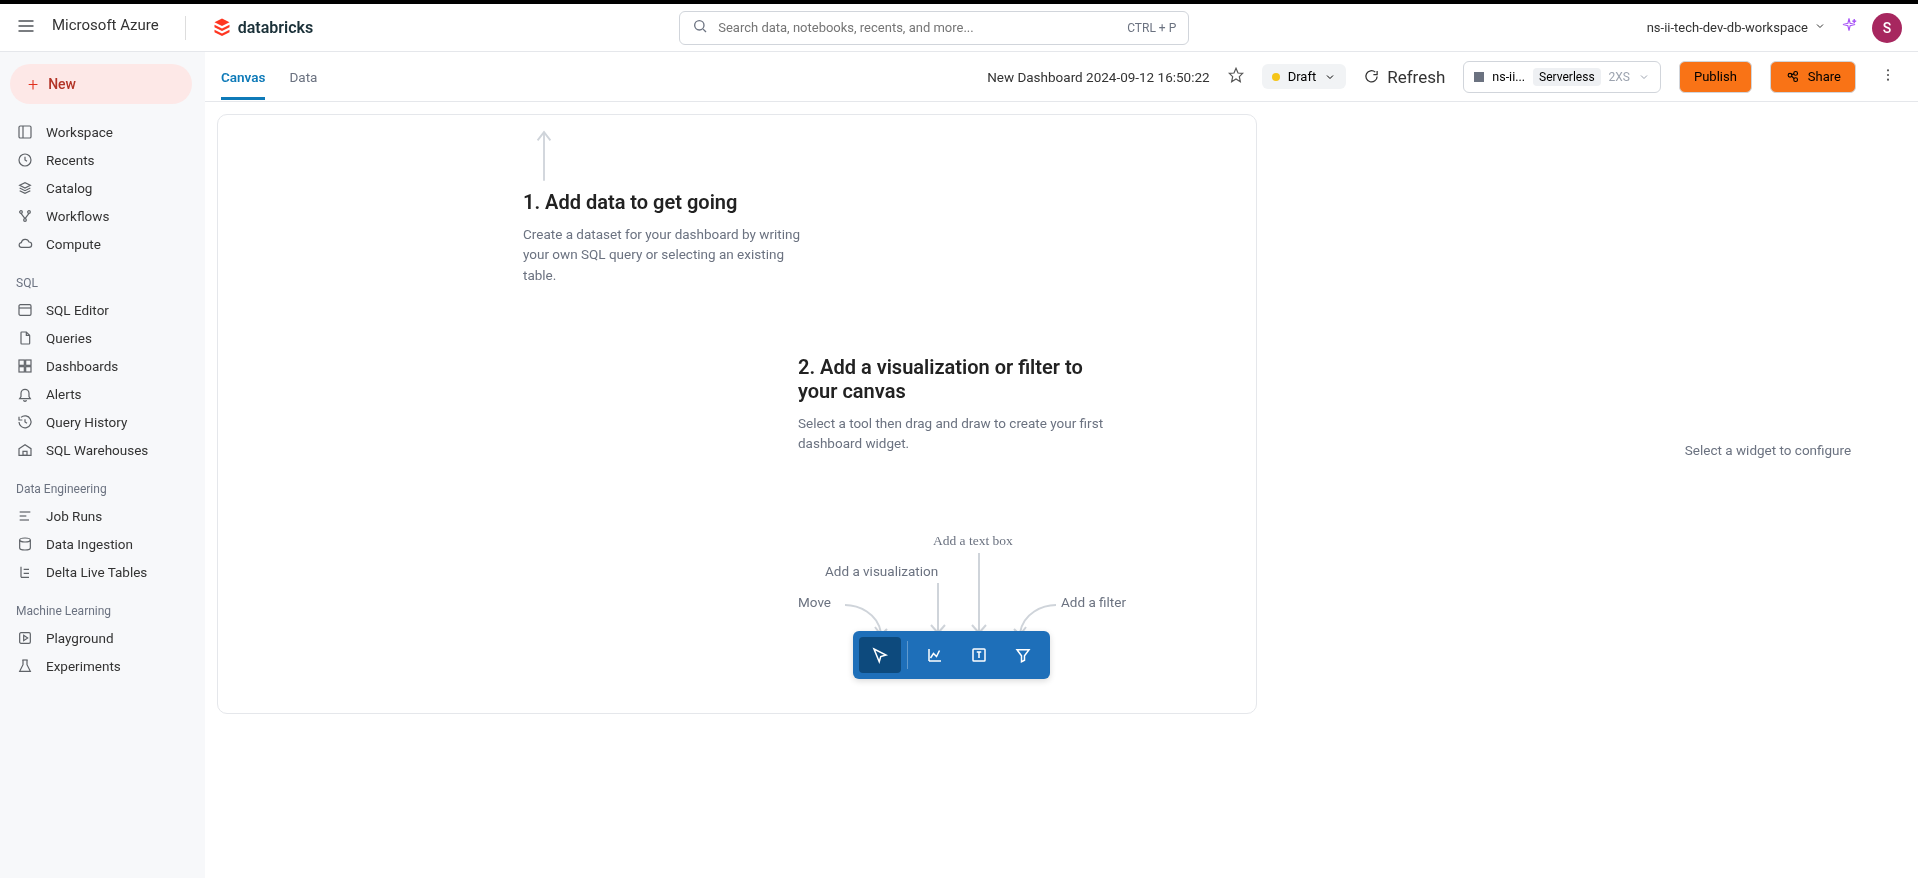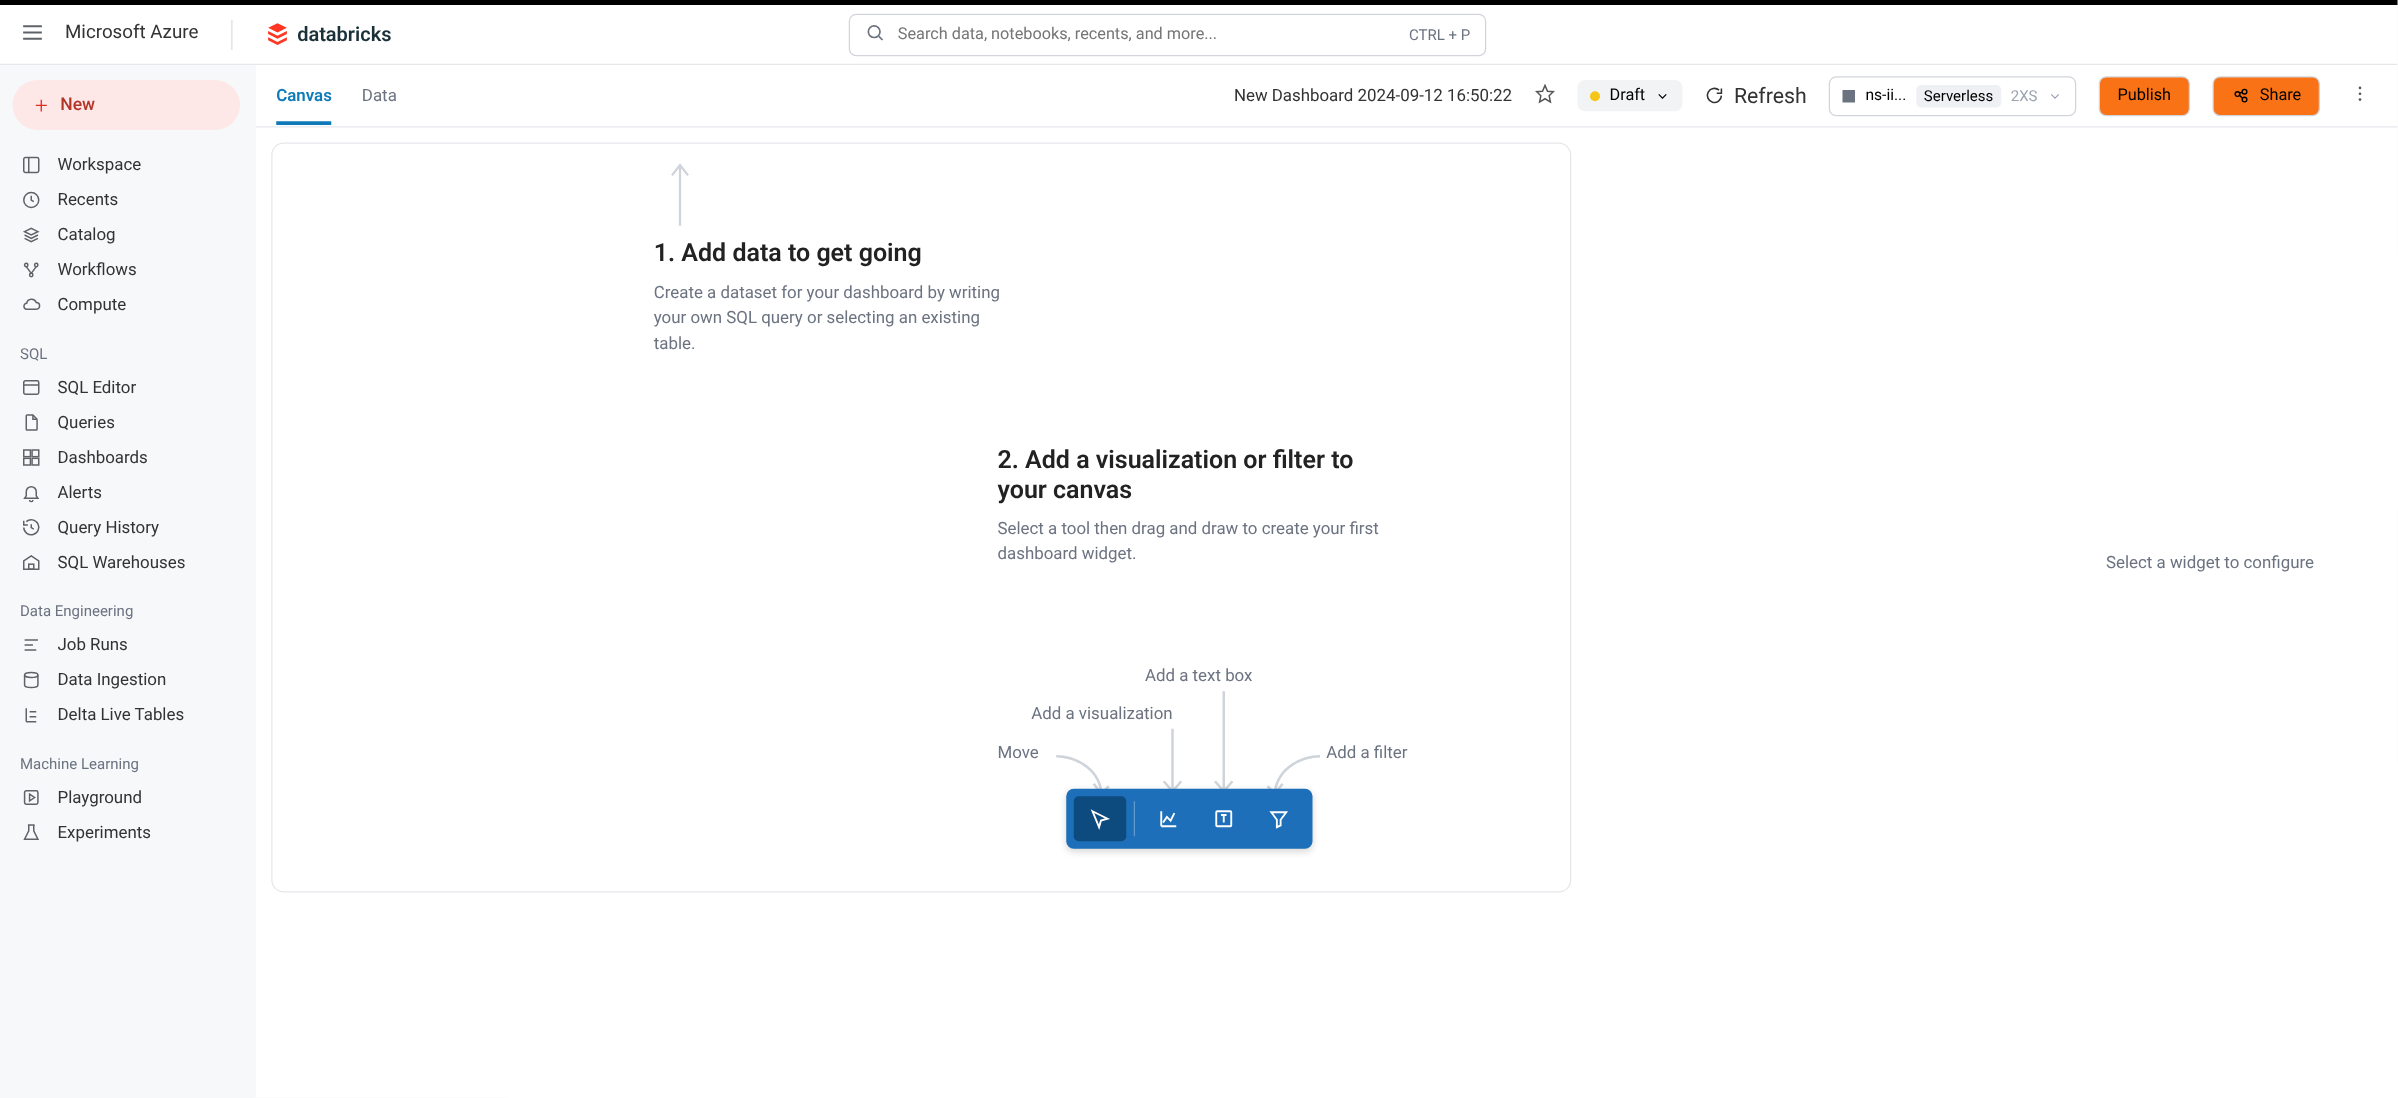--- a/index.html
+++ b/index.html
@@ -96,20 +96,39 @@
       <span>
         <svg width="16" height="16" viewBox="0 0 24 24" fill="none" stroke="currentColor" stroke-width="2">
             <circle cx="11" cy="11" r="7"></circle>
             <line x1="21" y1="21" x2="16.65" y2="16.65"></line>
           </svg>
       </span>
       <input placeholder="Search data, notebooks, recents, and more..." style="">
       <span class="search-shortcut">CTRL + P</span>
     </div>
   </div>
+  <div class="topbar-right">
+    <div class="workspace-switch">
+      <span>ns-ii-tech-dev-db-workspace</span>
+      <span>
+        <svg width="12" height="12" viewBox="0 0 24 24" fill="none" stroke="currentColor" stroke-width="2">
+            <polyline points="6 9 12 15 18 9"></polyline>
+          </svg>
+      </span>
+    </div>
+    <span class="sparkle">
+      <svg width="18" height="18" viewBox="0 0 24 24" fill="none" stroke="currentColor" stroke-width="1.5">
+          <path d="M12 2 L13.5 8.5 L20 10 L13.5 11.5 L12 18 L10.5 11.5 L4 10 L10.5 8.5 Z"></path>
+          <path d="M19 3 L19.5 5 L21.5 5.5 L19.5 6 L19 8 L18.5 6 L16.5 5.5 L18.5 5 Z"></path>
+        </svg>
+    </span>
+    <div class="avatar">
+      <span>S</span>
+    </div>
+  </div>
 </div>
 
 <div class="main-layout">
 
   <div class="sidebar">
     <div class="new-btn">
       <span class="plus">+</span>
       <span>New</span>
     </div>
     <div class="side-item">
@@ -340,21 +359,21 @@
             <div class="step-desc">Create a dataset for your dashboard by writing your own SQL query or selecting an existing table.</div>
           </div>
           <div class="step2">
             <div class="step-title">2. Add a visualization or filter to your canvas</div>
             <div class="step-desc">Select a tool then drag and draw to create your first dashboard widget.</div>
           </div>
 
           <div class="tool-labels">
             <span class="tool-label" style="top:64px;left:0px;">Move</span>
             <span class="tool-label" style="top:33px;left:27px;">Add a visualization</span>
-            <span class="tool-label" style="top:3px;left:118px;">Add a text box</span>
+            <span class="tool-label" style="top:3px;left:135px;font-family:Liberation Serif, serif;">Add a text box</span>
             <span class="tool-label" style="top:64px;left:263px;">Add a filter</span>
           </div>
 
           <span class="curve-arrow" style="top:488px; left:625px;">
             <svg width="45" height="40" viewBox="0 0 45 40" fill="none" stroke="currentColor" stroke-width="2">
                 <path d="M2 2 C 15 2 35 10 38 30"></path>
                 <polyline points="32 24 38 32 44 26"></polyline>
               </svg>
           </span>
           <span class="label-arrow-down" style="top:466px; left:710px;">

